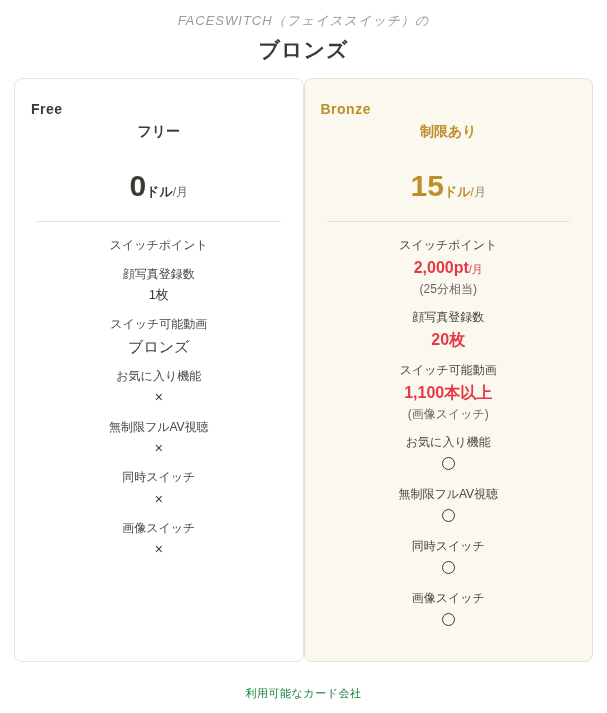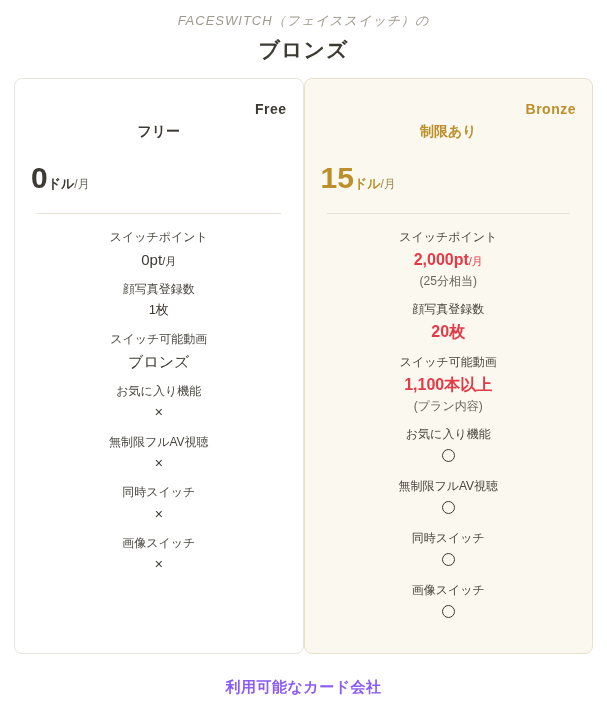--- a/index.html
+++ b/index.html
@@ -52,41 +52,42 @@
   }
   .plan.free {
     background: #ffffff;
     border-color: #e8e5dd;
   }
   .plan.bronze {
     background: #fbf8ef;
     border-color: #e8e0cb;
   }
   .plan-name-en {
-    text-align: right;
+    text-align: left;
     font-size: 14px;
     font-weight: bold;
     color: #3d3a33;
     letter-spacing: 0.5px;
   }
   .plan.bronze .plan-name-en {
     color: #bd8f2a;
   }
   .plan-name-jp {
     text-align: center;
     font-size: 14px;
     font-weight: bold;
     color: #3d3a33;
     margin-top: 6px;
   }
   .plan.bronze .plan-name-jp {
     color: #bd8f2a;
   }
   .price-row {
-    margin-top: 20px;
+    text-align: center;
+    margin-top: 28px;
     padding-bottom: 18px;
   }
   .price-num {
     font-size: 30px;
     font-weight: bold;
     color: #3d3a33;
     vertical-align: baseline;
   }
   .plan.bronze .price-num {
     color: #bd8f2a;
@@ -153,23 +154,23 @@
     height: 13px;
     border: 1.5px solid #3d3a33;
     border-radius: 50%;
     margin-top: 3px;
   }
   .cards {
     text-align: center;
     margin-top: 24px;
   }
   .cards-title {
-    font-size: 15px;
-    font-weight: bold;
-    color: #8b5cf6;
+    font-size: 11px;
+    font-weight: normal;
+    color: #15803d;
     letter-spacing: 0.5px;
   }
 </style>
 </head>
 <body>
 
 <div class="page">
 
   <div class="header">
     <div class="header-sub">FACESWITCH（フェイススイッチ）の</div>
@@ -181,21 +182,20 @@
     <div class="plan free">
       <div class="plan-name-en">Free</div>
       <div class="plan-name-jp">フリー</div>
       <div class="price-row">
         <span class="price-num">0</span><span class="price-cur">ドル</span><span class="price-per">/月</span>
       </div>
       <hr class="divider">
 
       <div class="feat">
         <div class="feat-label">スイッチポイント</div>
-        <div class="feat-value"><span>0pt</span><span class="unit">/月</span></div>
       </div>
 
       <div class="feat">
         <div class="feat-label">顔写真登録数</div>
         <div class="feat-value small">1枚</div>
       </div>
 
       <div class="feat">
         <div class="feat-label">スイッチ可能動画</div>
         <div class="feat-value">ブロンズ</div>
@@ -237,21 +237,21 @@
       </div>
 
       <div class="feat">
         <div class="feat-label">顔写真登録数</div>
         <div class="feat-value hl">20枚</div>
       </div>
 
       <div class="feat">
         <div class="feat-label">スイッチ可能動画</div>
         <div class="feat-value hl">1,100本以上</div>
-        <div class="feat-note">(プラン内容)</div>
+        <div class="feat-note">(画像スイッチ)</div>
       </div>
 
       <div class="feat">
         <div class="feat-label">お気に入り機能</div>
         <div class="feat-value"><span class="circle-mark"></span></div>
       </div>
 
       <div class="feat">
         <div class="feat-label">無制限フルAV視聴</div>
         <div class="feat-value"><span class="circle-mark"></span></div>

